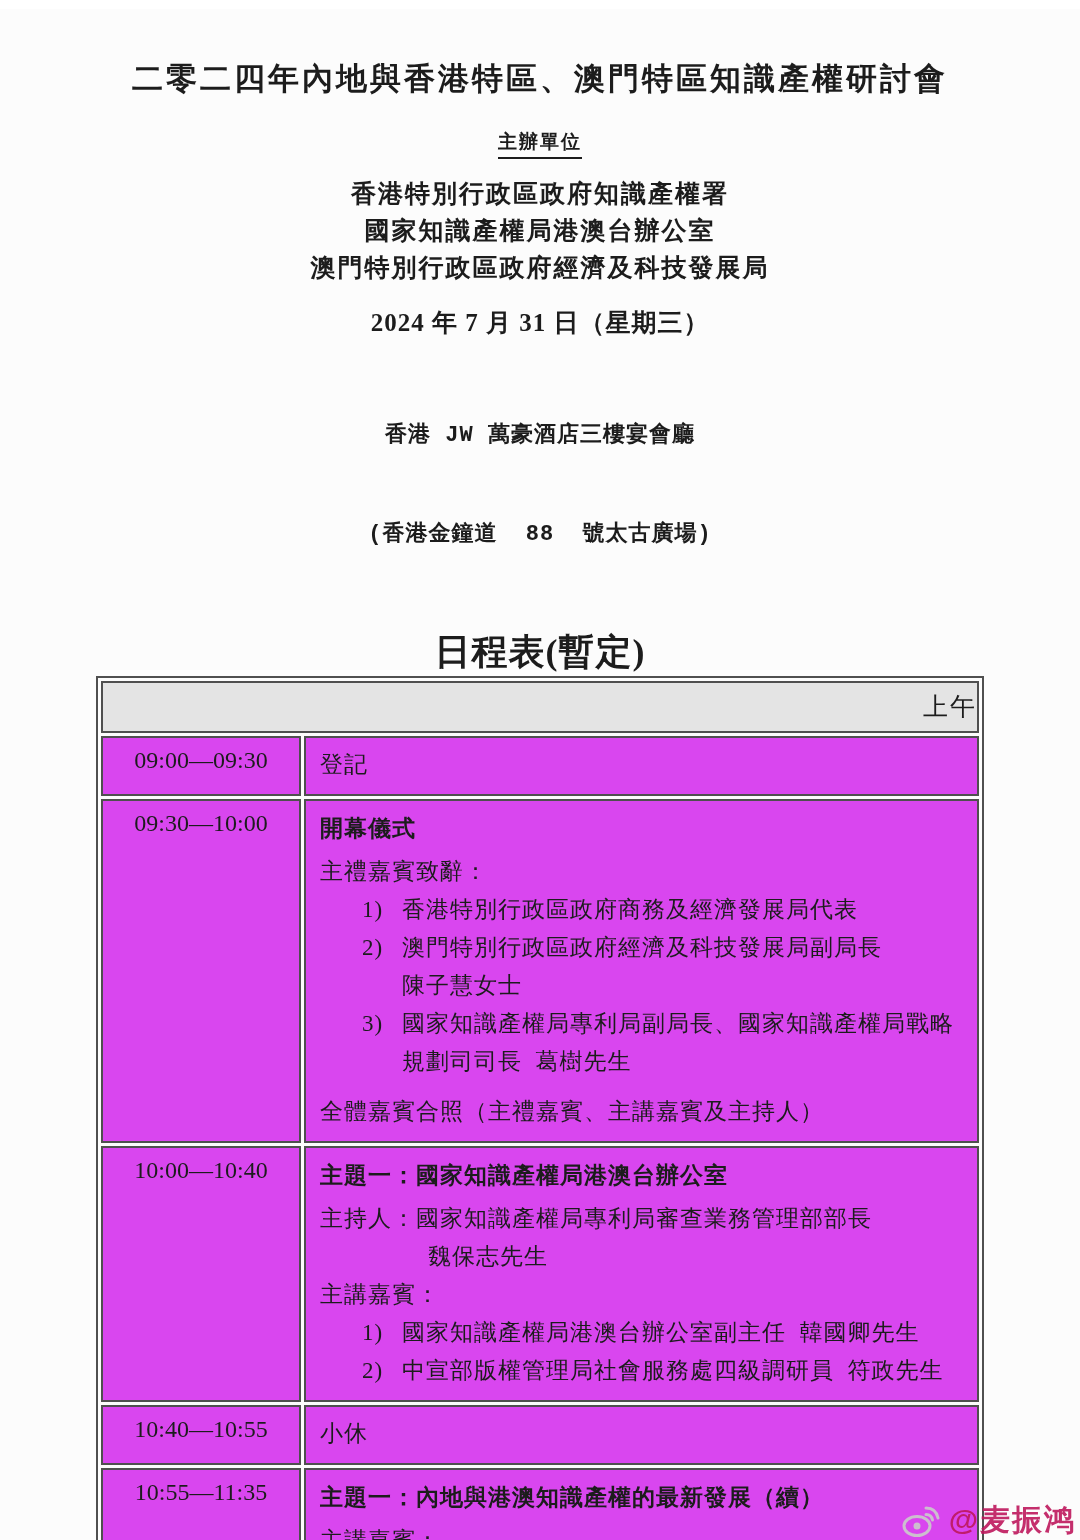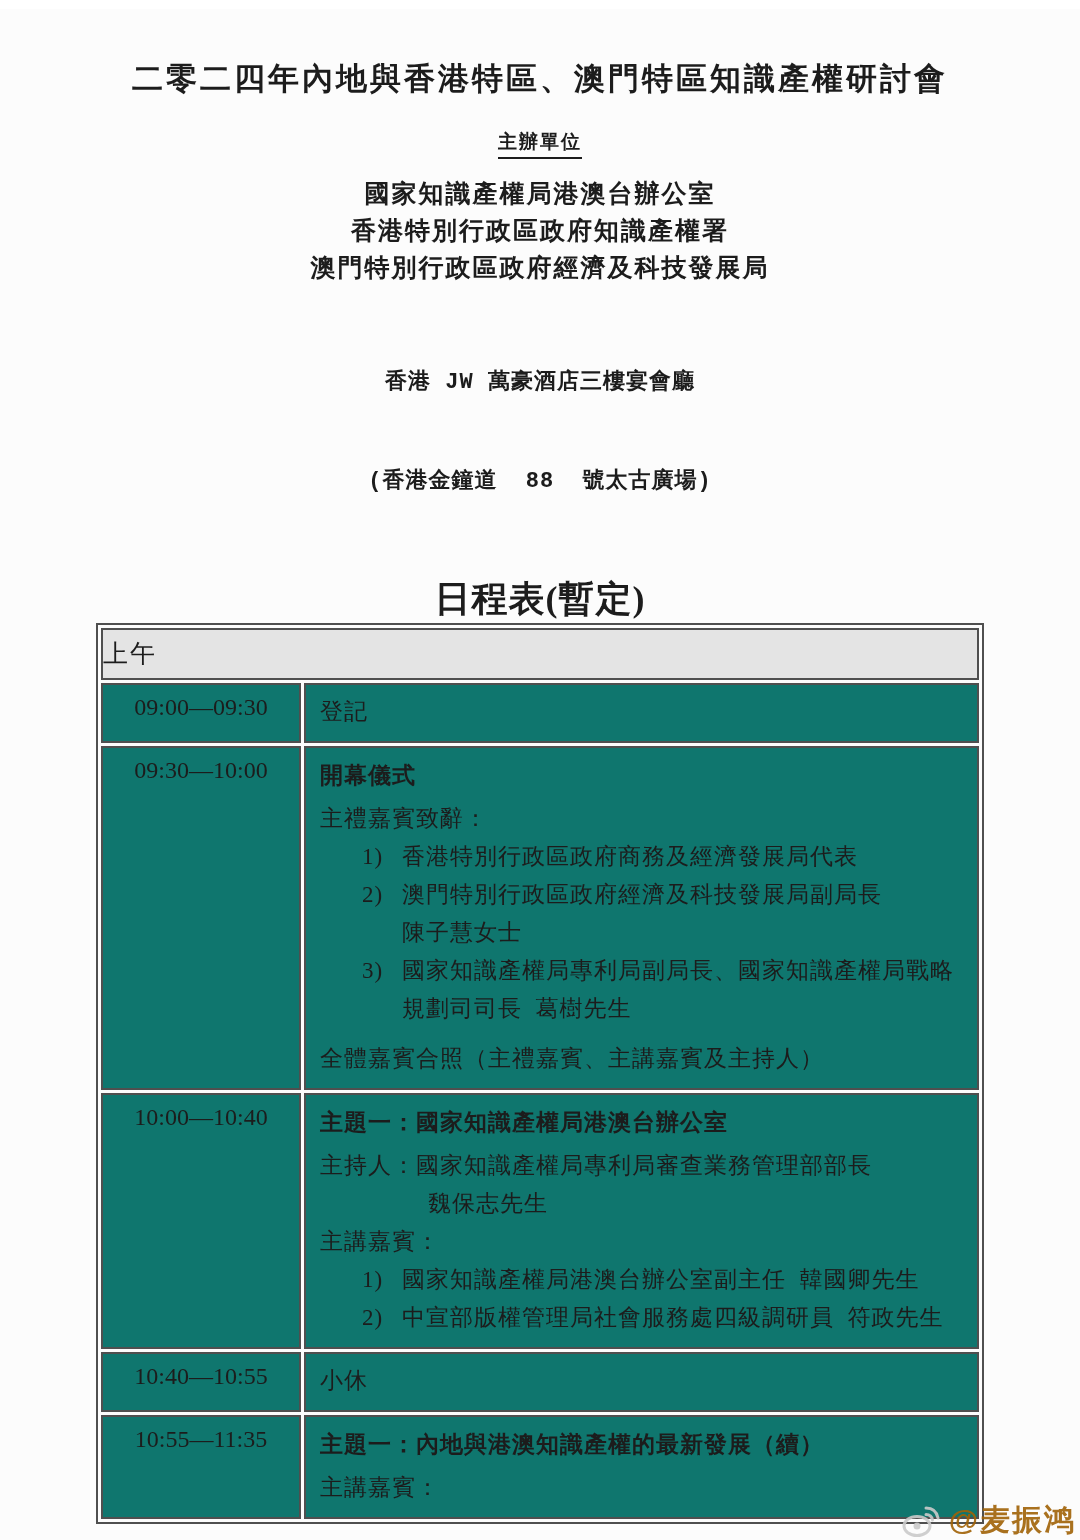--- a/index.html
+++ b/index.html
@@ -75,25 +75,25 @@
     width: 888px;
     margin: 5px auto 0 auto;
     border: 2px solid #4f4f4f;
     border-collapse: separate;
     border-spacing: 3px;
     background: #fcfcfc;
   }
   td {
     border: 2px solid #4f4f4f;
     vertical-align: top;
-    background: #0f766e;
+    background: #d946ef;
   }
   td.section-header {
     background: #e4e4e4;
-    text-align: left;
+    text-align: right;
     font-size: 25px;
     letter-spacing: 2px;
     padding: 7px 0 8px 0;
   }
   td.time-cell {
     width: 200px;
     text-align: center;
     font-size: 24px;
     padding: 9px 4px;
     white-space: nowrap;
@@ -120,21 +120,21 @@
   .ln.cont { padding-left: 82px; }
   .ln.cont-deep { padding-left: 108px; }
   .ln.footer-line { margin-top: 12px; }
   .watermark {
     position: absolute;
     right: 4px;
     bottom: 8px;
     display: flex;
     align-items: center;
     gap: 6px;
-    color: #a16207;
+    color: #be185d;
     opacity: 0.9;
   }
   .watermark .wm-text {
     font-family: "Liberation Sans", "DejaVu Sans", sans-serif;
     font-size: 30px;
     font-weight: 700;
     letter-spacing: 2px;
   }
   .watermark svg { display: block; }
 </style>
@@ -143,25 +143,26 @@
 
 <div class="page">
 
   <h1 class="doc-title">二零二四年內地與香港特區、澳門特區知識產權研討會</h1>
 
   <div class="organizer-heading">
     <span>主辦單位</span>
   </div>
 
   <div class="organizers">
+    <div>香港特別行政區政府知識產權署</div>
     <div>國家知識產權局港澳台辦公室</div>
-    <div>香港特別行政區政府知識產權署</div>
     <div>澳門特別行政區政府經濟及科技發展局</div>
   </div>
 
+  <div class="event-date">2024 年 7 月 31 日（星期三）</div>
 
   <div class="venue">
     <div>香港 JW 萬豪酒店三樓宴會廳</div>
     <div>(香港金鐘道  88  號太古廣場)</div>
   </div>
 
   <div class="schedule-heading">日程表(暫定)</div>
 
   <table class="schedule">
     <tbody>

